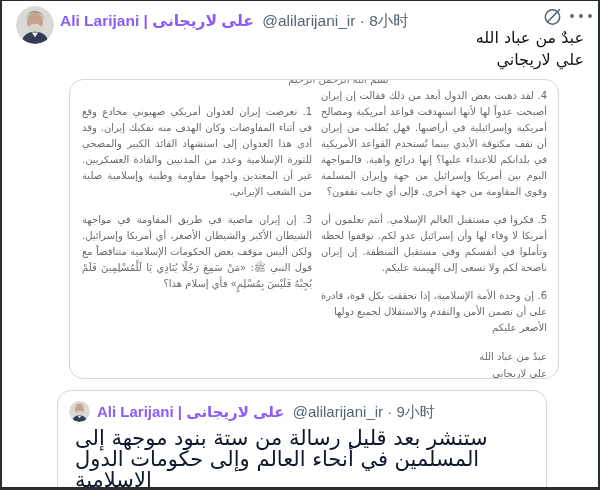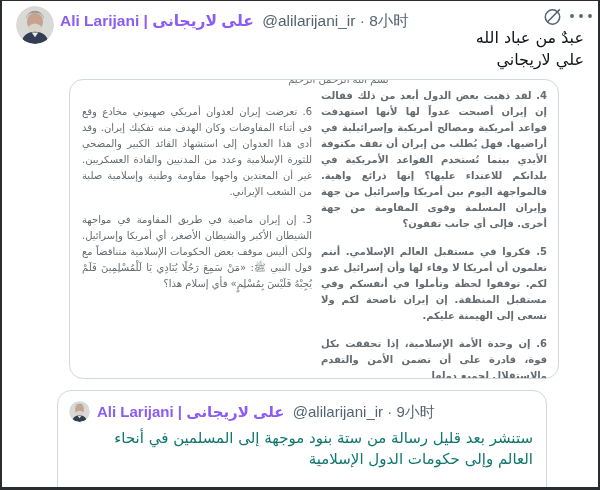--- a/index.html
+++ b/index.html
@@ -28,34 +28,34 @@
   .bismillah{
     position:absolute;top:-6px;left:55%;transform:translateX(-50%);
     font-size:10px;color:#6a7075;direction:rtl;white-space:nowrap;
     font-family:"DejaVu Sans",sans-serif;
   }
   .letter-col{
     position:absolute;direction:rtl;text-align:justify;text-align-last:right;
     font-size:10px;line-height:16px;color:#646a6f;font-family:"DejaVu Sans",sans-serif;
   }
   .col-left{left:12px;top:24px;width:230px;}
-  .col-right{left:251px;top:8px;width:226px;font-weight:bold;}
+  .col-right{left:251px;top:8px;width:226px;}
   .letter-col p{margin:0 0 12px 0;}
   .letter-col .no-gap{margin-bottom:0;}
   .sig{margin-top:12px;line-height:17px;}
   
   .quote-card{
     position:absolute;left:55px;top:389px;width:490px;height:116px;box-sizing:border-box;
     border:1px solid #cfd9de;border-radius:14px;background:#fff;overflow:hidden;cursor:pointer;
   }
   .avatar-sm{position:absolute;left:11px;top:10px;width:21px;height:21px;border-radius:50%;overflow:hidden;}
   .q-name-row{position:absolute;left:39px;top:11px;white-space:nowrap;font-size:15px;line-height:19px;}
   .q-body{
-    position:absolute;right:13px;top:37px;width:458px;direction:rtl;text-align:right;
-    font-size:15px;line-height:21px;color:#0f766e;font-family:"DejaVu Sans",sans-serif;
+    position:absolute;right:13px;top:37px;width:458px;direction:rtl;text-align:left;
+    font-size:21px;line-height:21px;color:#0f172a;font-family:"DejaVu Sans",sans-serif;
   }
   svg{display:block;}
 </style>
 </head>
 <body>
 
 <div class="frame">
 
   <div class="avatar-lg">
     <svg width="38" height="38" viewBox="0 0 40 40">
@@ -95,21 +95,21 @@
 
   <div class="tweet-body">
     <div>عبدٌ من عباد الله</div>
     <div>علي لاريجاني</div>
   </div>
 
   <div class="letter-card">
     <div class="bismillah">بسم الله الرحمن الرحيم</div>
 
     <div class="letter-col col-left">
-      <p>6. تعرضت إيران لعدوان أمريكي صهيوني مخادع وقع في أثناء المفاوضات وكان الهدف منه تفكيك إيران. وقد أدى هذا العدوان إلى استشهاد القائد الكبير والمضحي للثورة الإسلامية وعدد من المدنيين والقادة العسكريين. غير أن المعتدين واجهوا مقاومة وطنية وإسلامية صلبة من الشعب الإيراني.</p>
+      <p>1. تعرضت إيران لعدوان أمريكي صهيوني مخادع وقع في أثناء المفاوضات وكان الهدف منه تفكيك إيران. وقد أدى هذا العدوان إلى استشهاد القائد الكبير والمضحي للثورة الإسلامية وعدد من المدنيين والقادة العسكريين. غير أن المعتدين واجهوا مقاومة وطنية وإسلامية صلبة من الشعب الإيراني.</p>
       <p class="no-gap">3. إن إيران ماضية في طريق المقاومة في مواجهة الشيطان الأكبر والشيطان الأصغر، أي أمريكا وإسرائيل. ولكن أليس موقف بعض الحكومات الإسلامية متناقضاً مع قول النبي ﷺ: «مَنْ سَمِعَ رَجُلًا يُنَادِي يَا لَلْمُسْلِمِينَ فَلَمْ يُجِبْهُ فَلَيْسَ بِمُسْلِمٍ» فأي إسلام هذا؟</p>
     </div>
 
     <div class="letter-col col-right">
       <p>4. لقد ذهبت بعض الدول أبعد من ذلك فقالت إن إيران أصبحت عدواً لها لأنها استهدفت قواعد أمريكية ومصالح أمريكية وإسرائيلية في أراضيها. فهل يُطلب من إيران أن تقف مكتوفة الأيدي بينما تُستخدم القواعد الأمريكية في بلدانكم للاعتداء عليها؟ إنها ذرائع واهية. فالمواجهة اليوم بين أمريكا وإسرائيل من جهة وإيران المسلمة وقوى المقاومة من جهة أخرى. فإلى أي جانب تقفون؟</p>
       <p>5. فكروا في مستقبل العالم الإسلامي. أنتم تعلمون أن أمريكا لا وفاء لها وأن إسرائيل عدو لكم. توقفوا لحظة وتأملوا في أنفسكم وفي مستقبل المنطقة. إن إيران ناصحة لكم ولا تسعى إلى الهيمنة عليكم.</p>
       <p class="no-gap">6. إن وحدة الأمة الإسلامية، إذا تحققت بكل قوة، قادرة على أن تضمن الأمن والتقدم والاستقلال لجميع دولها</p>
       <div>الأصغر عليكم</div>
       <div class="sig">
         <div>عبدٌ من عباد الله</div>

